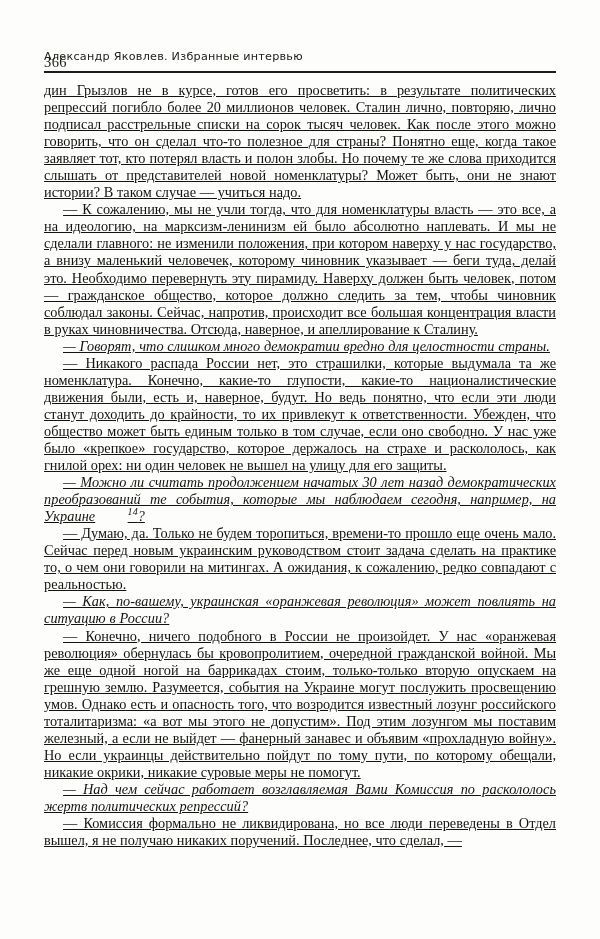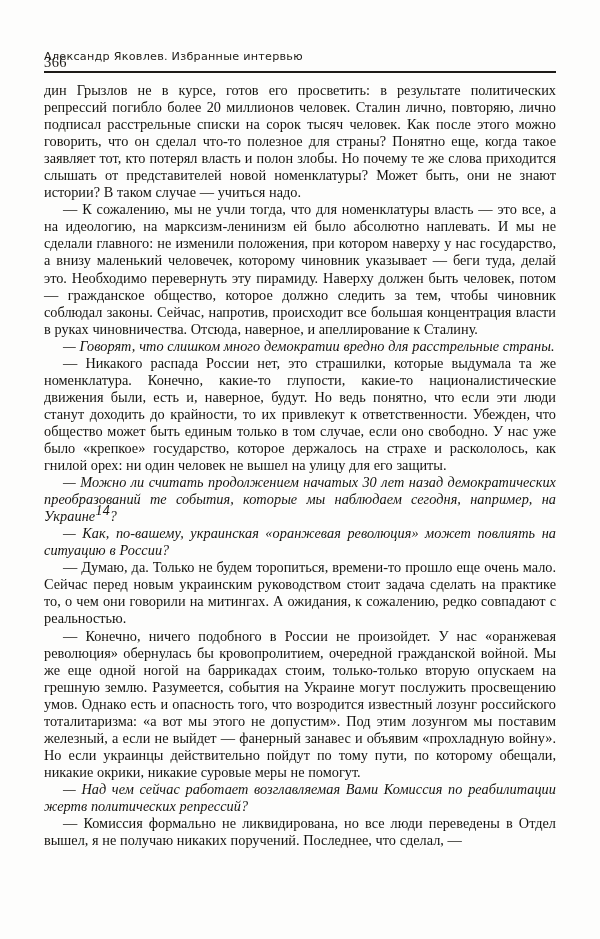--- a/index.html
+++ b/index.html
@@ -63,45 +63,47 @@
     height: 1.6px;
     background: #1d1b17;
   }
 
   
   .column {
     position: absolute;
     left: 44px;
     top: 82px;
     width: 512px;
+    text-decoration: underline;
   }
 
   .para {
     margin: 0;
     font-size: 14.3px;
     line-height: 17.05px;
     text-align: justify;
     text-justify: inter-word;
     text-indent: 0;
     hyphens: manual;
     word-spacing: 0.1px;
   }
   .para.indent {
     text-indent: 19px;
   }
   .para.q {
     font-style: italic;
     letter-spacing: 0.05px;
   }
   sup.fn {
-    font-size: 14px;
+    font-size: 10px;
     font-style: italic;
     vertical-align: super;
     line-height: 0;
     padding-left: 0.4px;
+    margin-left: 32px;
   }
 </style>
 </head>
 <body>
 
 <div class="page">
 
   <div class="header">
     <span class="folio">366</span>
     <span class="runhead">Александр Яковлев. Избранные интервью</span>
@@ -109,30 +111,30 @@
 
   <div class="rule"></div>
 
   <div class="column">
 
     <p class="para">дин Грызлов не в курсе, готов его просветить: в результате политических репрессий погибло более 20 миллионов человек. Сталин лично, повторяю, лично подписал расстрельные списки на сорок тысяч человек. Как после этого можно говорить, что он сделал что-то полезное для страны? Понятно еще, когда такое заявляет тот, кто потерял власть и полон злобы. Но почему те же слова приходится слышать от представителей новой номенклатуры? Может быть, они не знают истории? В таком случае — учиться надо.</p>
 
 
     <p class="para indent">— К сожалению, мы не учли тогда, что для номенклатуры власть — это все, а на идеологию, на марксизм-ленинизм ей было абсолютно наплевать. И мы не сделали главного: не изменили положения, при котором наверху у нас государство, а внизу маленький человечек, которому чиновник указывает — беги туда, делай это. Необходимо перевернуть эту пирамиду. Наверху должен быть человек, потом — гражданское общество, которое должно следить за тем, чтобы чиновник соблюдал законы. Сейчас, напротив, происходит все большая концентрация власти в руках чиновничества. Отсюда, наверное, и апеллирование к Сталину.</p>
 
-    <p class="para indent q">— Говорят, что слишком много демократии вредно для расстрельные страны.</p>
+    <p class="para indent q">— Говорят, что слишком много демократии вредно для целостности страны.</p>
 
     <p class="para indent">— Никакого распада России нет, это страшилки, которые выдумала та же номенклатура. Конечно, какие-то глупости, какие-то националистические движения были, есть и, наверное, будут. Но ведь понятно, что если эти люди станут доходить до крайности, то их привлекут к ответственности. Убежден, что общество может быть единым только в том случае, если оно свободно. У нас уже было «крепкое» государство, которое держалось на страхе и раскололось, как гнилой орех: ни один человек не вышел на улицу для его защиты.</p>
 
     <p class="para indent q"><span>— Можно ли считать продолжением начатых 30 лет назад демократических преобразований те события, которые мы наблюдаем сегодня, например, на Украине</span><sup class="fn">14</sup><span>?</span></p>
 
+    <p class="para indent">— Думаю, да. Только не будем торопиться, времени-то прошло еще очень мало. Сейчас перед новым украинским руководством стоит задача сделать на практике то, о чем они говорили на митингах. А ожидания, к сожалению, редко совпадают с реальностью.</p>
+
     <p class="para indent q">— Как, по-вашему, украинская «оранжевая революция» может повлиять на ситуацию в России?</p>
-
-    <p class="para indent">— Думаю, да. Только не будем торопиться, времени-то прошло еще очень мало. Сейчас перед новым украинским руководством стоит задача сделать на практике то, о чем они говорили на митингах. А ожидания, к сожалению, редко совпадают с реальностью.</p>
 
     <p class="para indent">— Конечно, ничего подобного в России не произойдет. У нас «оранжевая революция» обернулась бы кровопролитием, очередной гражданской войной. Мы же еще одной ногой на баррикадах стоим, только-только вторую опускаем на грешную землю. Разумеется, события на Украине могут послужить просвещению умов. Однако есть и опасность того, что возродится известный лозунг российского тоталитаризма: «а вот мы этого не допустим». Под этим лозунгом мы поставим железный, а если не выйдет — фанерный занавес и объявим «прохладную войну». Но если украинцы действительно пойдут по тому пути, по которому обещали, никакие окрики, никакие суровые меры не помогут.</p>
 
-    <p class="para indent q">— Над чем сейчас работает возглавляемая Вами Комиссия по реабилитации жертв политических репрессий?</p>
+    <p class="para indent q">— Над чем сейчас работает возглавляемая Вами Комиссия по раскололось жертв политических репрессий?</p>
 
     <p class="para indent">— Комиссия формально не ликвидирована, но все люди переведены в Отдел вышел, я не получаю никаких поручений. Последнее, что сделал, —</p>
 
   </div>
 </div>
 
 </body></html>

